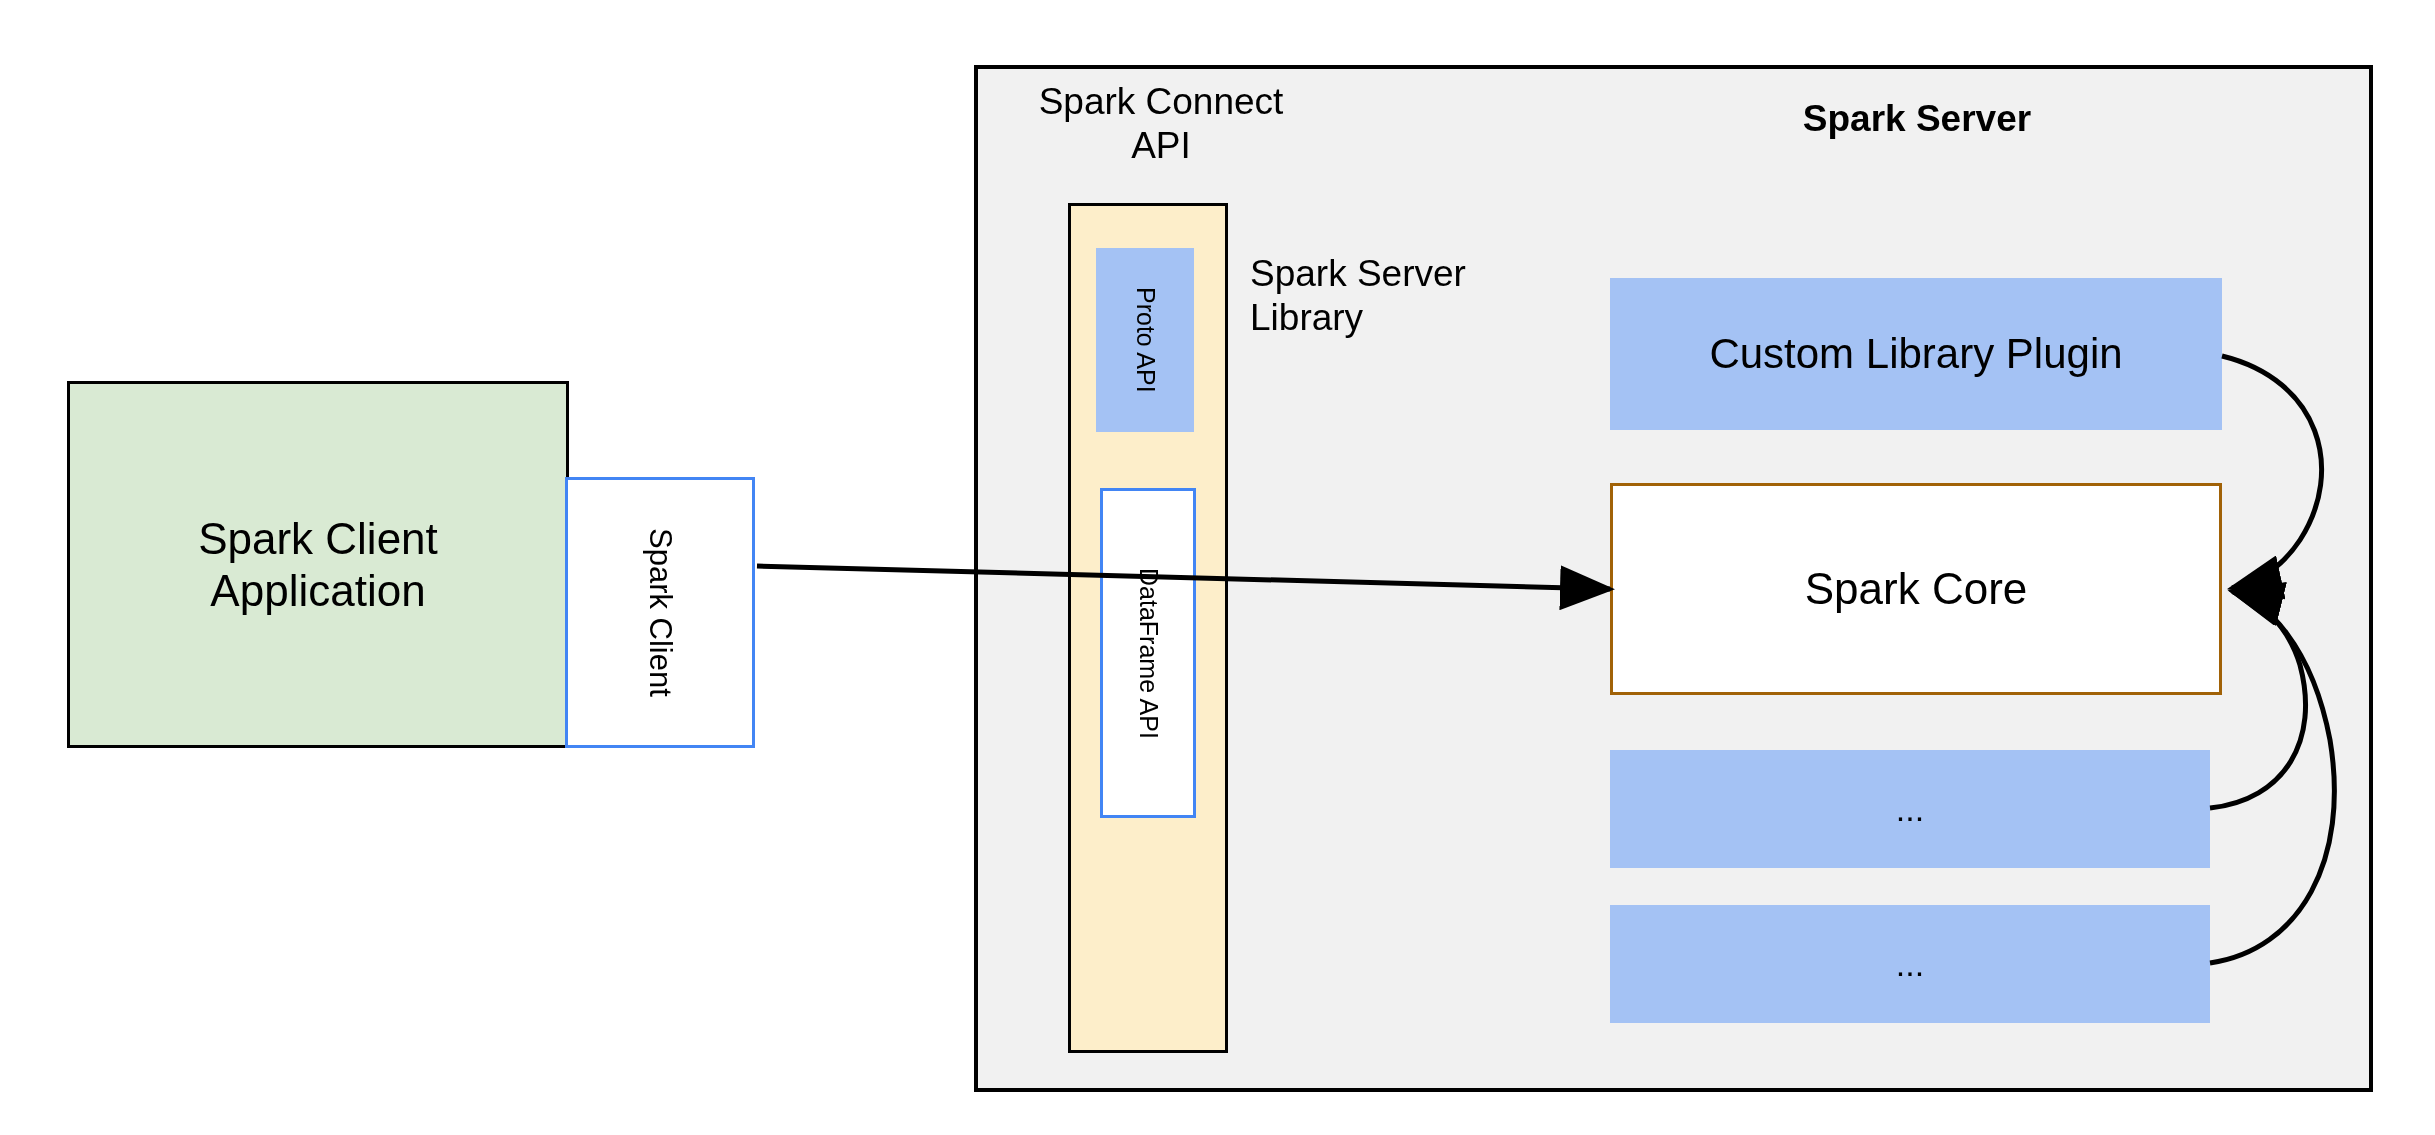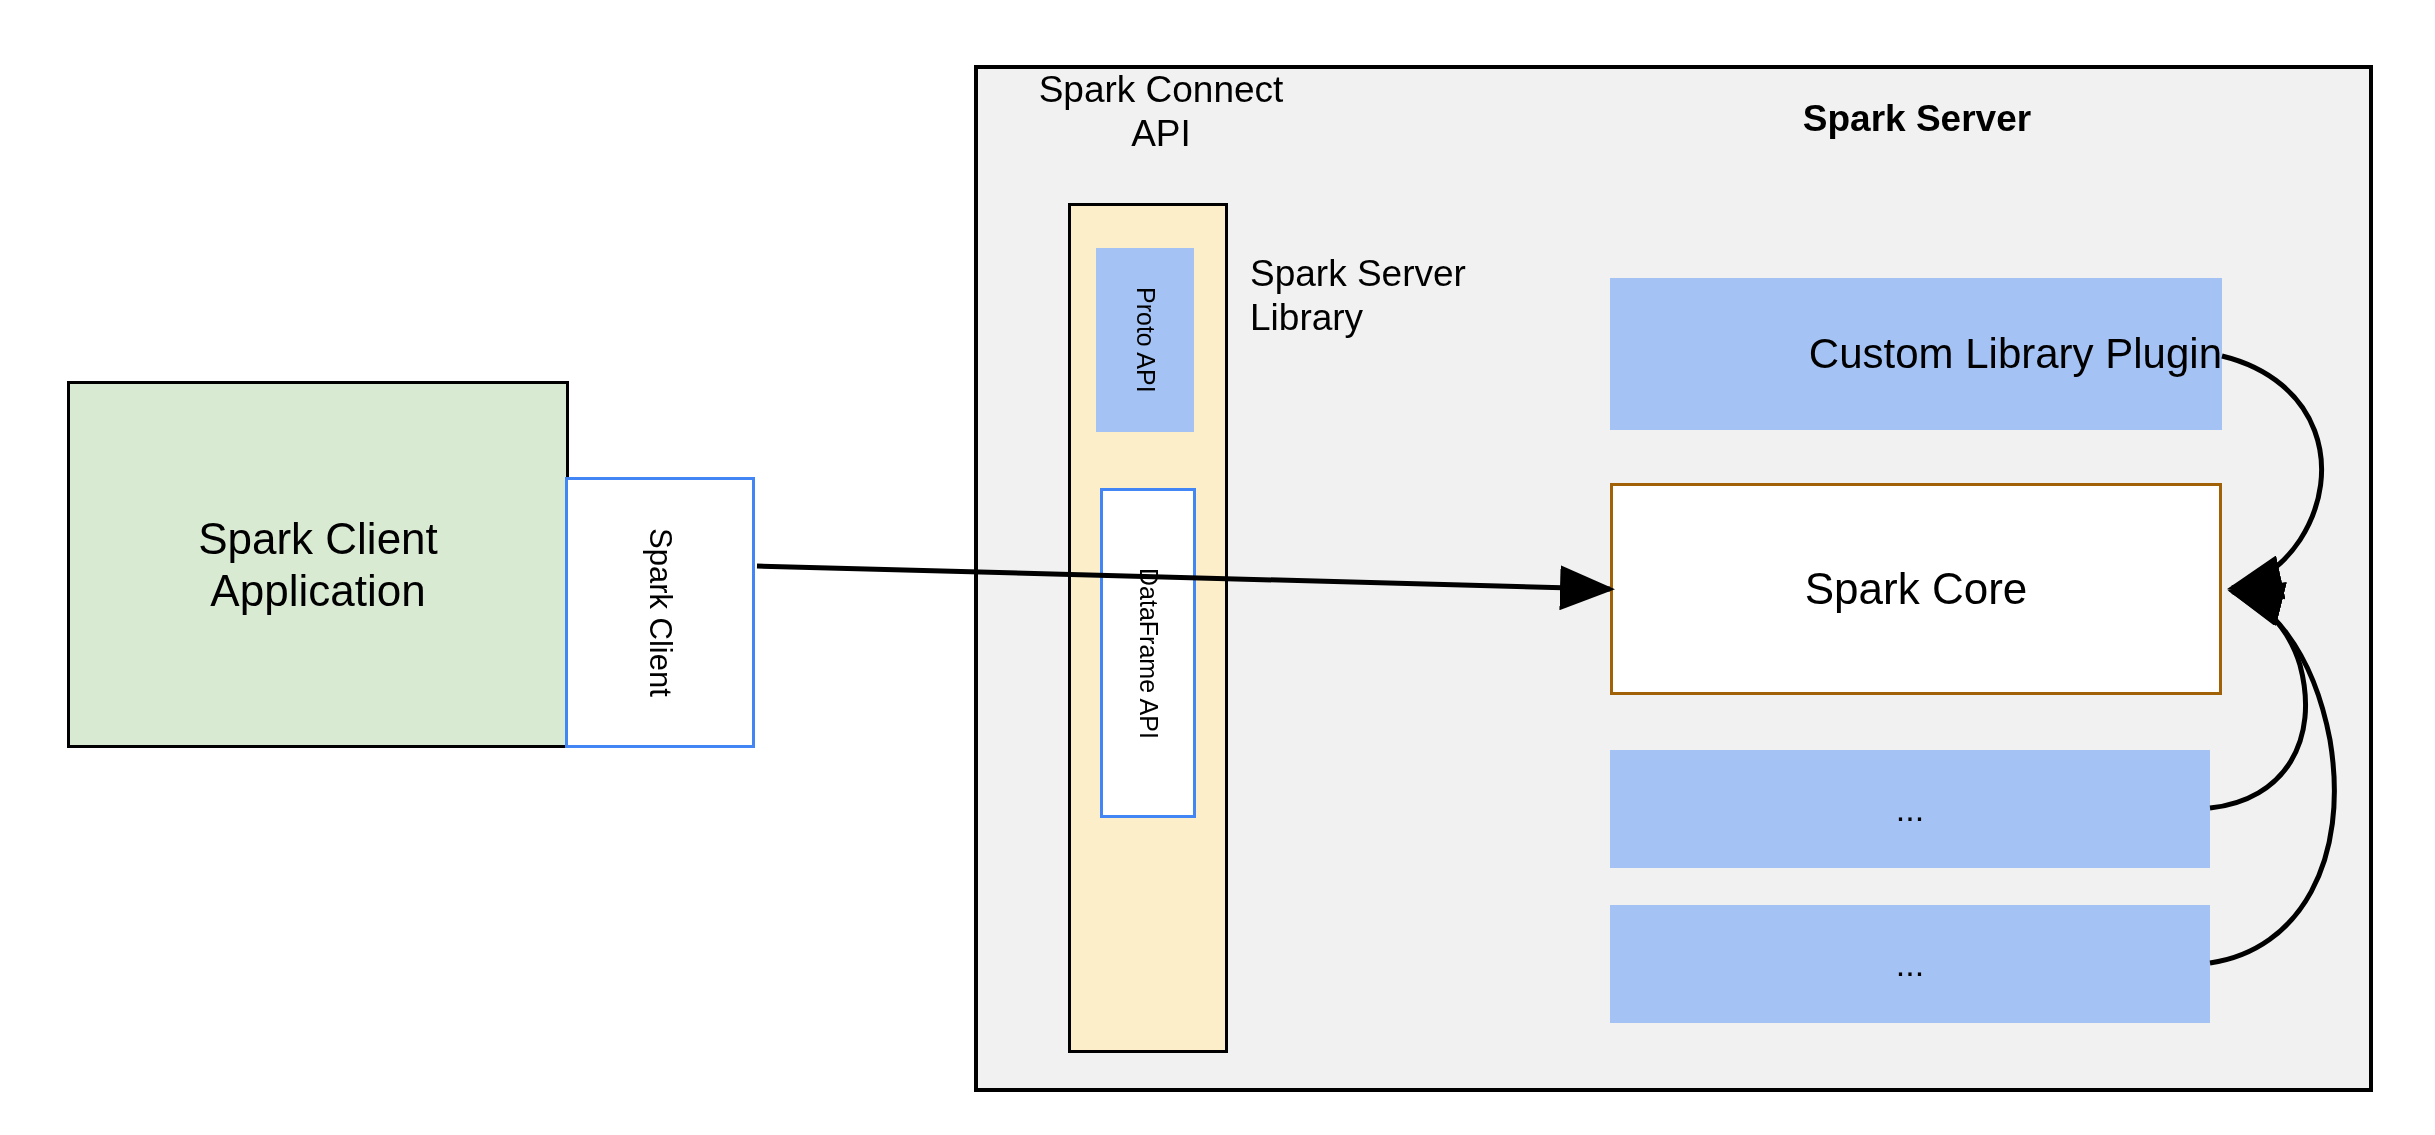--- a/index.html
+++ b/index.html
@@ -71,21 +71,21 @@
     top: 65px;
     width: 1399px;
     height: 1027px;
     background: #f1f1f1;
     border: 4px solid #000000;
     display: block;
   }
 
   #spark-connect-api-label {
     left: 1016px;
-    top: 68px;
+    top: 80px;
     width: 290px;
     height: 90px;
     font-size: 37px;
     display: block;
     text-align: center;
     white-space: pre-line;
   }
 
   #spark-server-title {
     left: 1652px;
@@ -147,21 +147,20 @@
 
   
   #custom-library-plugin {
     left: 1610px;
     top: 278px;
     width: 612px;
     height: 152px;
     background: #a4c2f4;
     border: none;
     font-size: 42px;
-    justify-content: flex-end;
   }
 
   #spark-core {
     left: 1610px;
     top: 483px;
     width: 612px;
     height: 212px;
     background: #ffffff;
     border: 3px solid #a16207;
     font-size: 44px;

